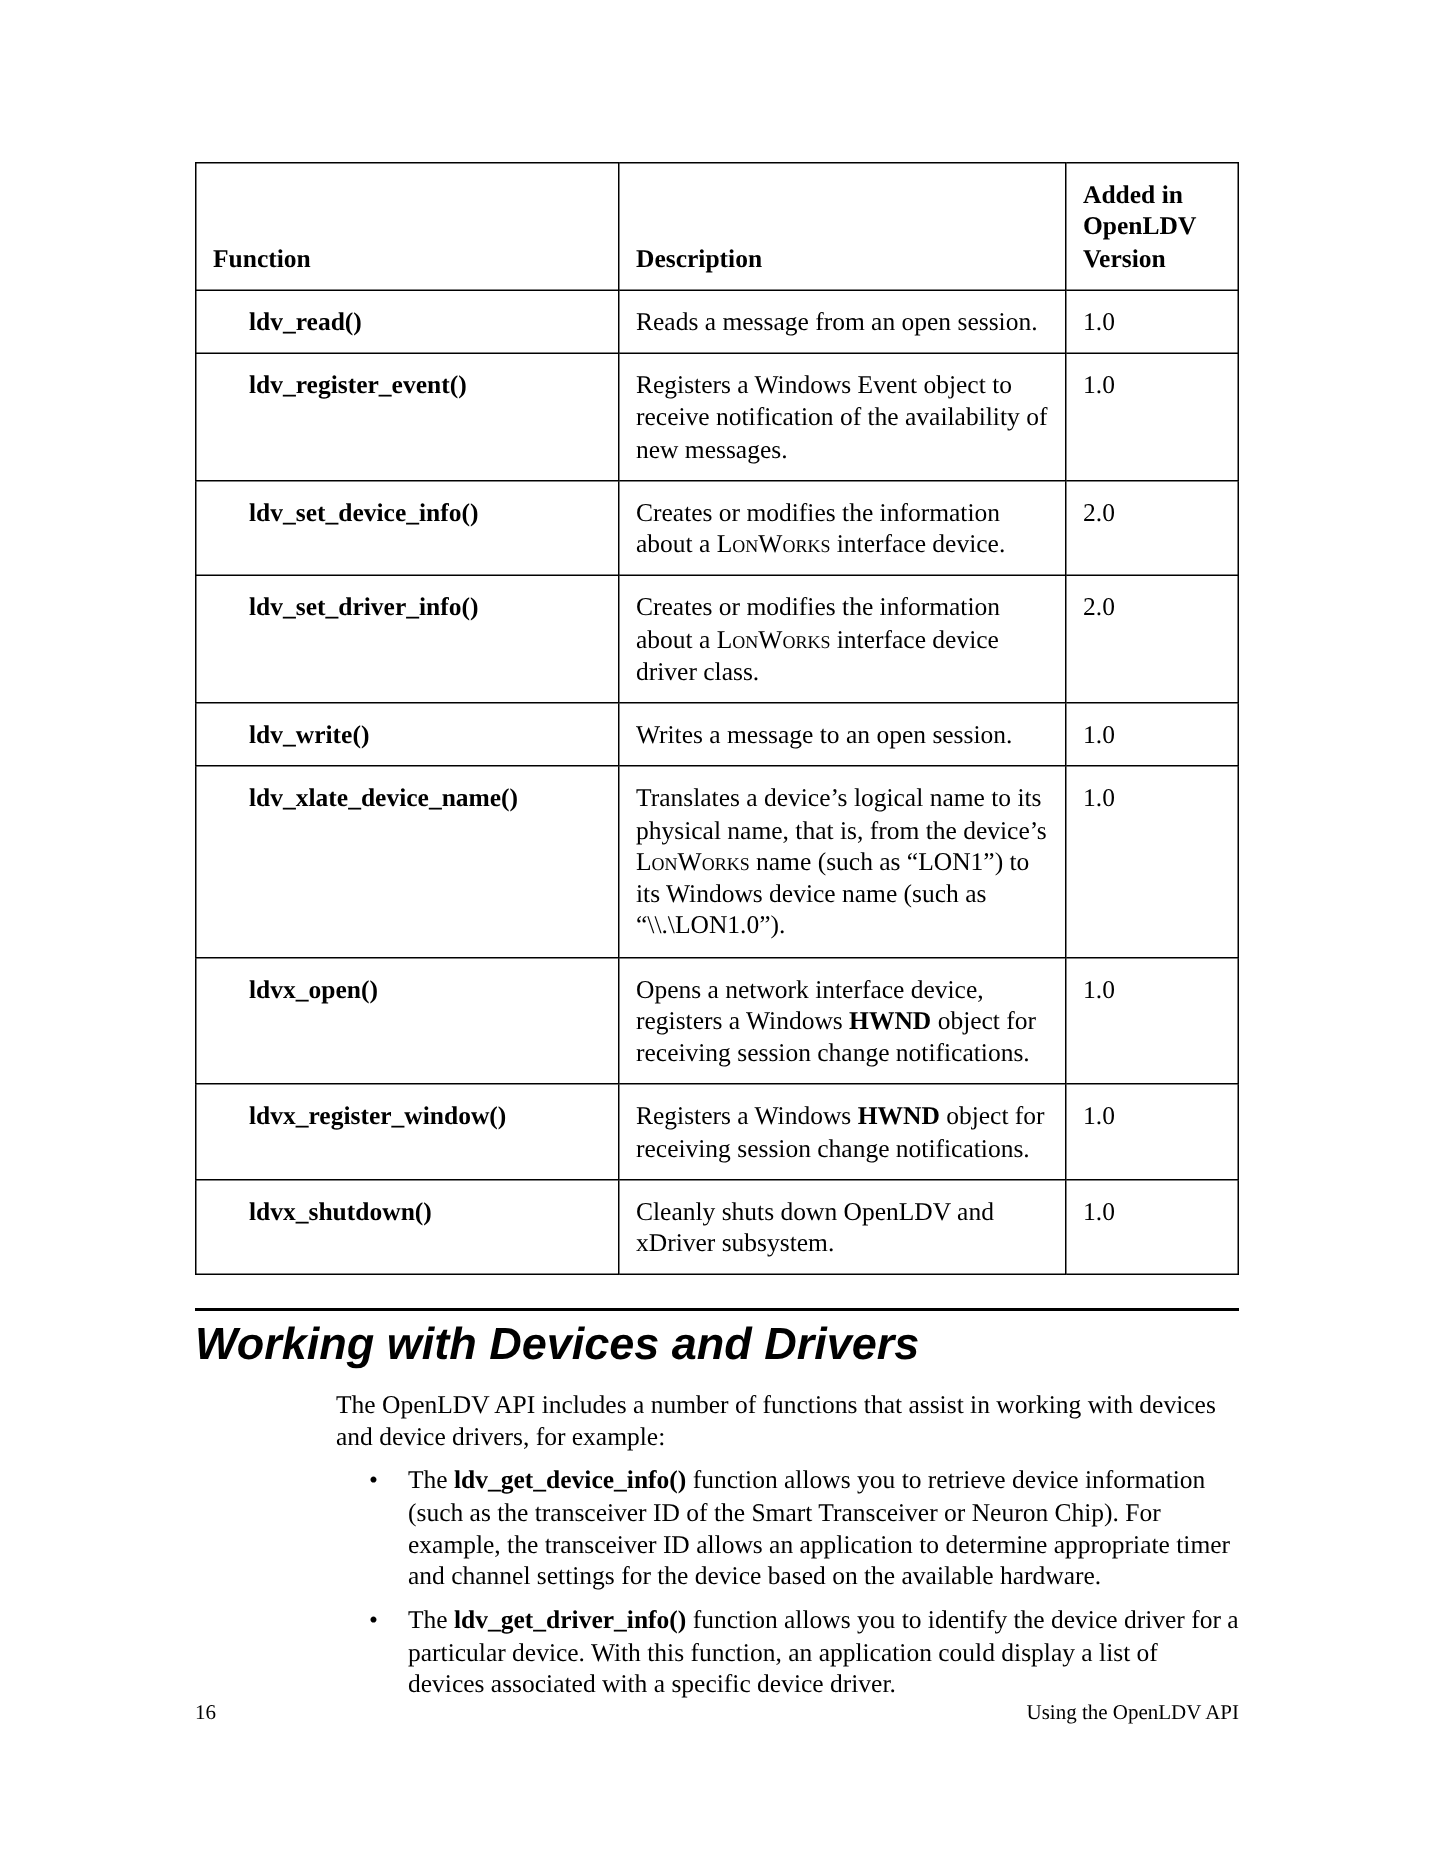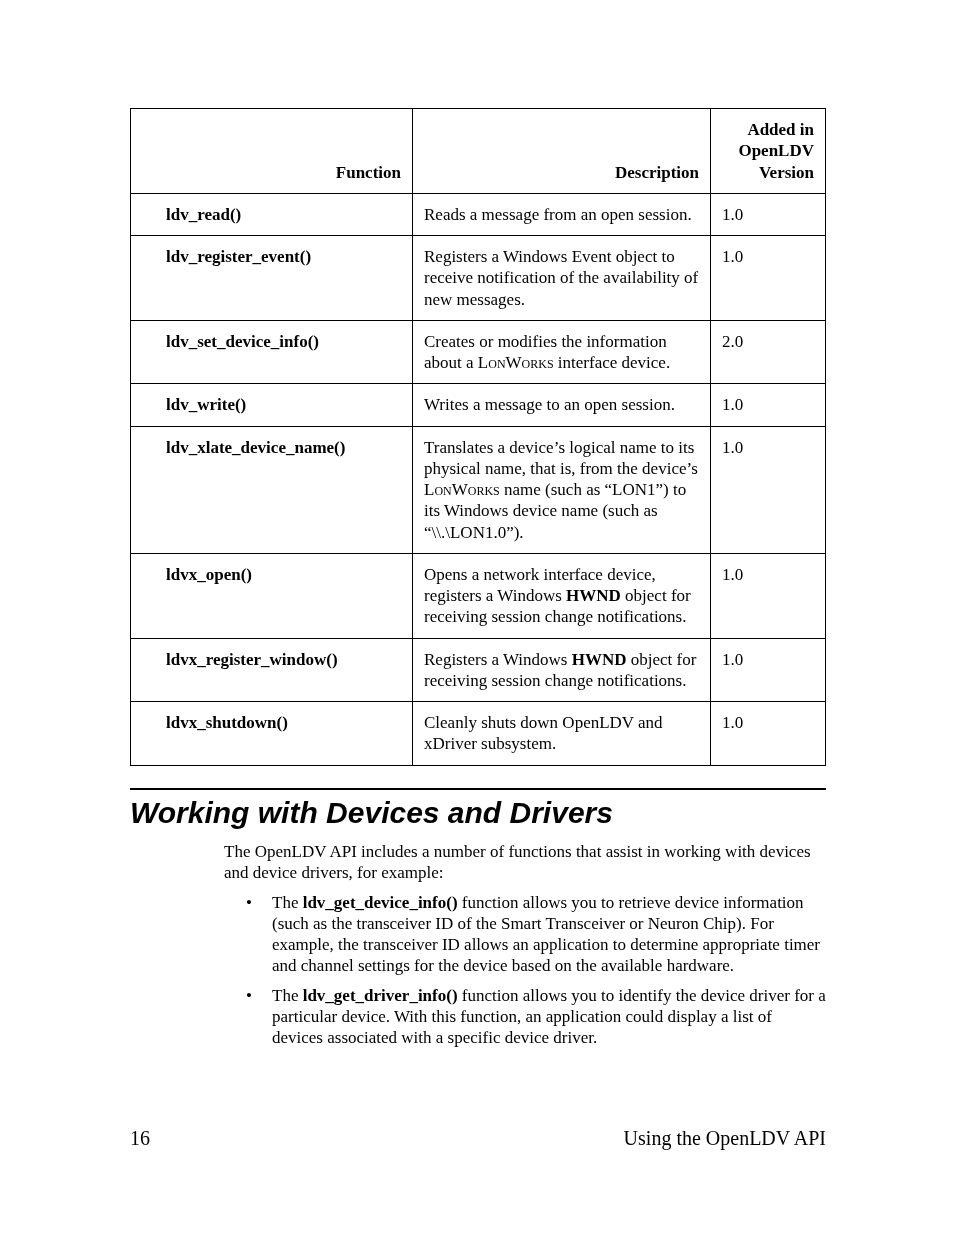--- a/index.html
+++ b/index.html
@@ -29,21 +29,21 @@
   table.func th, table.func td {
     border: 1.5px solid #000;
     padding: 10px 11px 10px 11px;
     vertical-align: top;
     text-align: left;
     font-size: 17px;
   }
   table.func th.col-func { width: 282px; }
   table.func th.col-desc { width: auto; }
   table.func th.col-ver  { width: 115px; }
-  table.func th { font-weight: bold; vertical-align: bottom; text-align: right; }
+  table.func th { font-weight: bold; vertical-align: bottom; }
   table.func td.fn { font-weight: bold; padding-left: 35px; }
   .sc { font-variant: small-caps; margin-top: 28px; }
   .hwnd { font-weight: bold; margin-top: 26px; }
 
   .sect-rule {
     border: none;
     border-top: 2px solid #000;
     margin: 22px 0 4px 0;
   }
   h2.section {
@@ -76,21 +76,21 @@
     top: 0;
     font-size: 17px;
   }
   .fbold { font-weight: bold; }
 
   .footer {
     position: absolute;
     left: 130px;
     right: 128px;
     bottom: 84px;
-    font-size: 20px;
+    font-size: 14px;
   }
   .footer .pg { float: left; }
   .footer .doc { float: right; }
 </style>
 </head>
 <body>
 
 <div class="page">
 
   <table class="func">
@@ -114,20 +114,25 @@
           <td>1.0</td>
         </tr>
         <tr>
           <td class="fn">ldv_register_event()</td>
           <td>Registers a Windows Event object to receive notification of the availability of new messages.</td>
           <td>1.0</td>
         </tr>
         <tr>
           <td class="fn">ldv_set_device_info()</td>
           <td><span>Creates or modifies the information about a </span><span class="sc">LonWorks</span><span> interface device.</span></td>
+          <td>2.0</td>
+        </tr>
+        <tr>
+          <td class="fn">ldv_set_driver_info()</td>
+          <td><span>Creates or modifies the information about a </span><span class="sc">LonWorks</span><span> interface device driver class.</span></td>
           <td>2.0</td>
         </tr>
         <tr>
           <td class="fn">ldv_write()</td>
           <td>Writes a message to an open session.</td>
           <td>1.0</td>
         </tr>
         <tr>
           <td class="fn">ldv_xlate_device_name()</td>
           <td><span>Translates a device’s logical name to its physical name, that is, from the device’s </span><span class="sc">LonWorks</span><span> name (such as “LON1”) to its Windows device name (such as “\\.\LON1.0”).</span></td>

